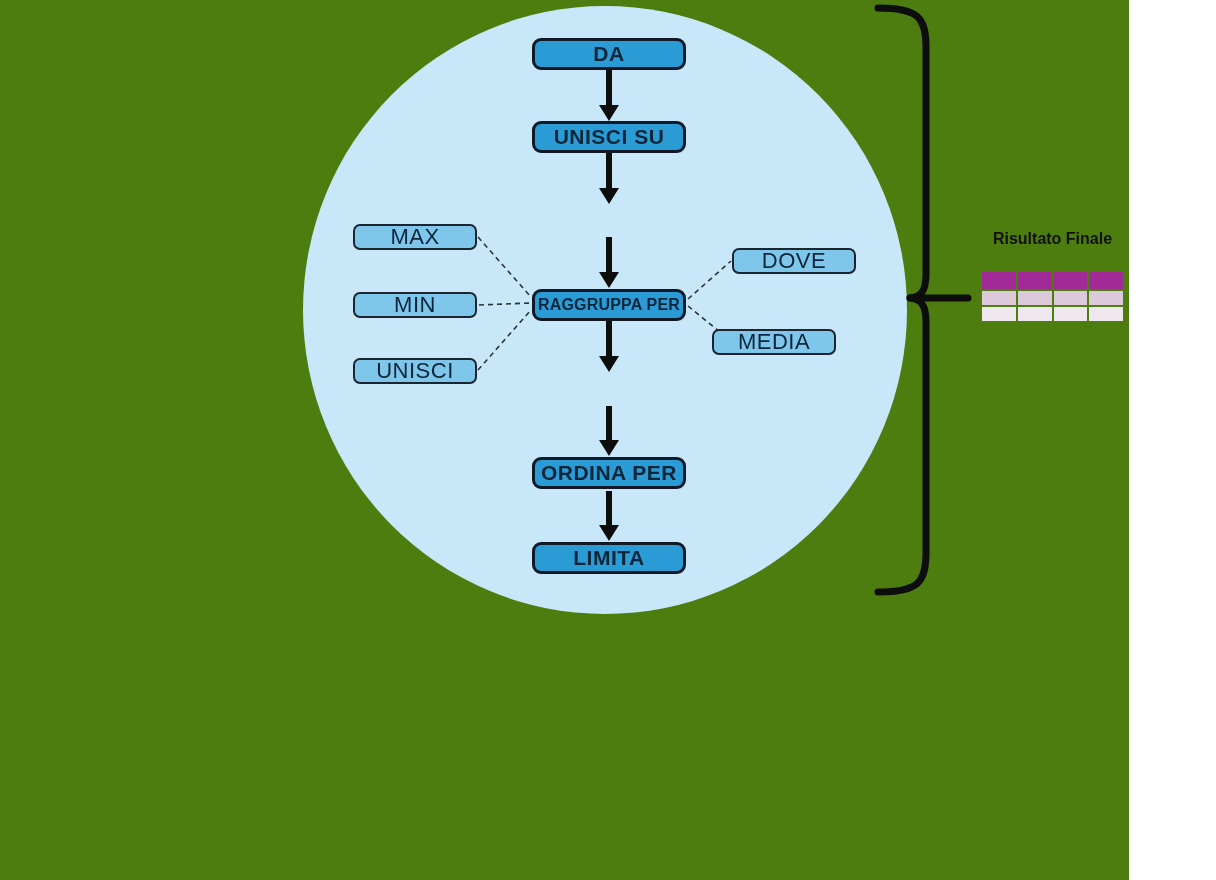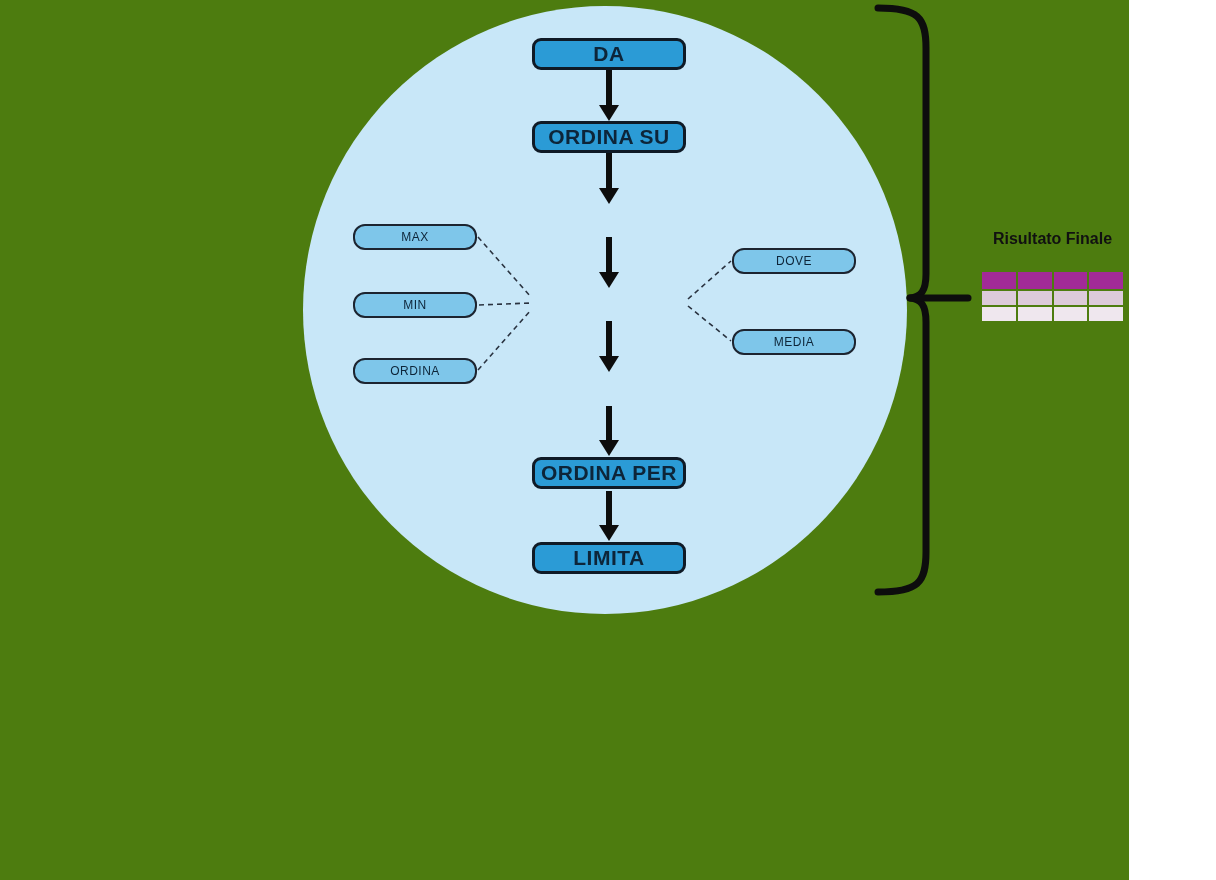--- a/index.html
+++ b/index.html
@@ -33,24 +33,24 @@
     font-size:21px;font-weight:600;letter-spacing:.5px;
     white-space:nowrap;
   }
   .flow-node.small-text{font-size:16px;letter-spacing:.2px;}
   .side-node{
     position:absolute;
     width:124px;height:26px;
     box-sizing:border-box;
     background:var(--side-fill,#7ec6ea);
     border:2px solid var(--side-border,#1c2430);
-    border-radius:12px;
+    border-radius:7px;
     display:flex;align-items:center;justify-content:center;
     color:var(--node-text,#0d2539);
-    font-size:12px;font-weight:500;letter-spacing:.5px;
+    font-size:22px;font-weight:500;letter-spacing:.5px;
     white-space:nowrap;
   }
   .result-title{
     position:absolute;
     left:935px;top:230px;width:235px;
     text-align:center;
     font-size:16px;font-weight:700;color:var(--title-color,#111111);
     white-space:nowrap;
   }
   .result-table{
@@ -103,30 +103,31 @@
     <g>
       <line class="arrow-line" x1="609" y1="491" x2="609" y2="525"></line>
       <polygon class="arrow-head" points="599,525 619,525 609,541"></polygon>
     </g>
 
     <path class="brace" d="M878,8 C918,8 926,17 926,48 L926,274 C926,291 921,297 910,298 C921,299 926,305 926,322 L926,552 C926,583 918,592 878,592"></path>
     <line class="brace" x1="910" y1="298" x2="968" y2="298"></line>
   </svg>
 
   <div class="flow-node" style="top:38px">DA</div>
-  <div class="flow-node" style="top:121px">ORDINA SU</div>
+  <div class="flow-node" style="top:121px">UNISCI SU</div>
+  <div class="flow-node small-text" style="top:289px">RAGGRUPPA PER</div>
   <div class="flow-node" style="top:542px">LIMITA</div>
   <div class="flow-node" style="top:457px">ORDINA PER</div>
 
   <div class="side-node" style="left:353px;top:224px">MAX</div>
   <div class="side-node" style="left:353px;top:292px">MIN</div>
-  <div class="side-node" style="left:353px;top:358px">ORDINA</div>
+  <div class="side-node" style="left:353px;top:358px">UNISCI</div>
 
   <div class="side-node" style="left:732px;top:248px">DOVE</div>
-  <div class="side-node" style="left:732px;top:329px">MEDIA</div>
+  <div class="side-node" style="left:712px;top:329px">MEDIA</div>
 
   <div class="result-title">Risultato Finale</div>
 
   <div class="result-table">
     <div class="result-row header">
       <div class="cell"></div>
       <div class="cell"></div>
       <div class="cell"></div>
       <div class="cell"></div>
     </div>

